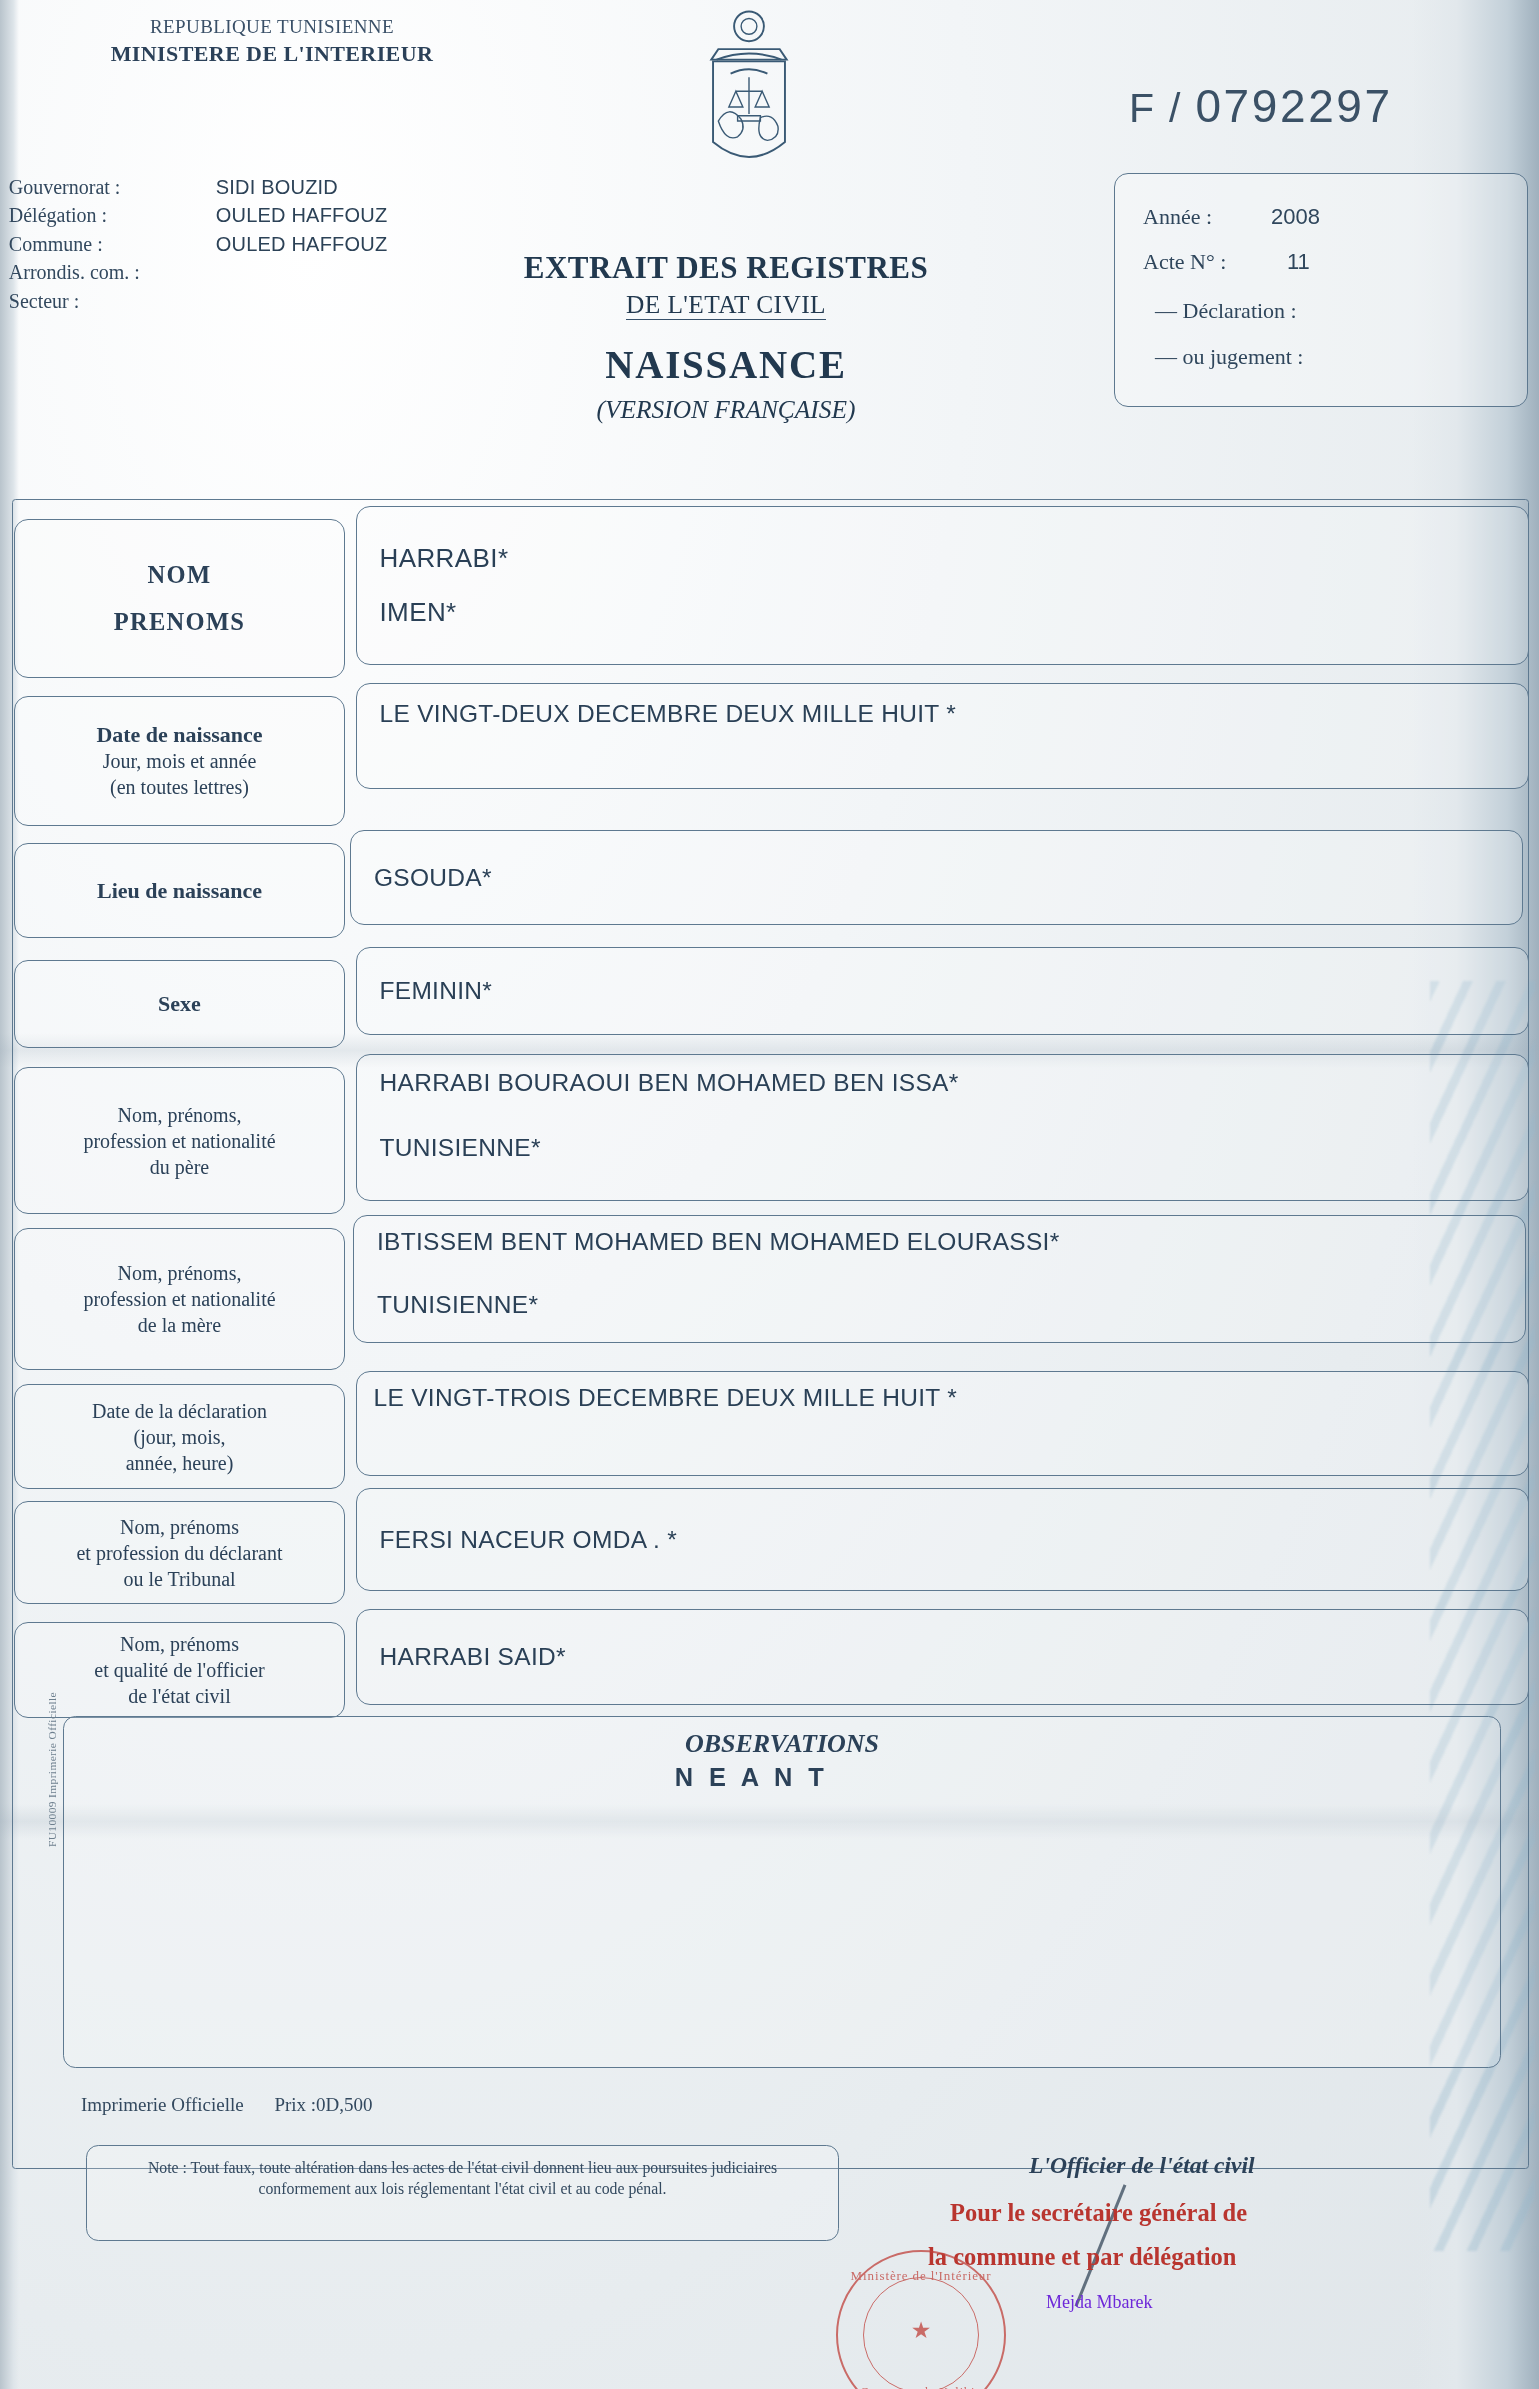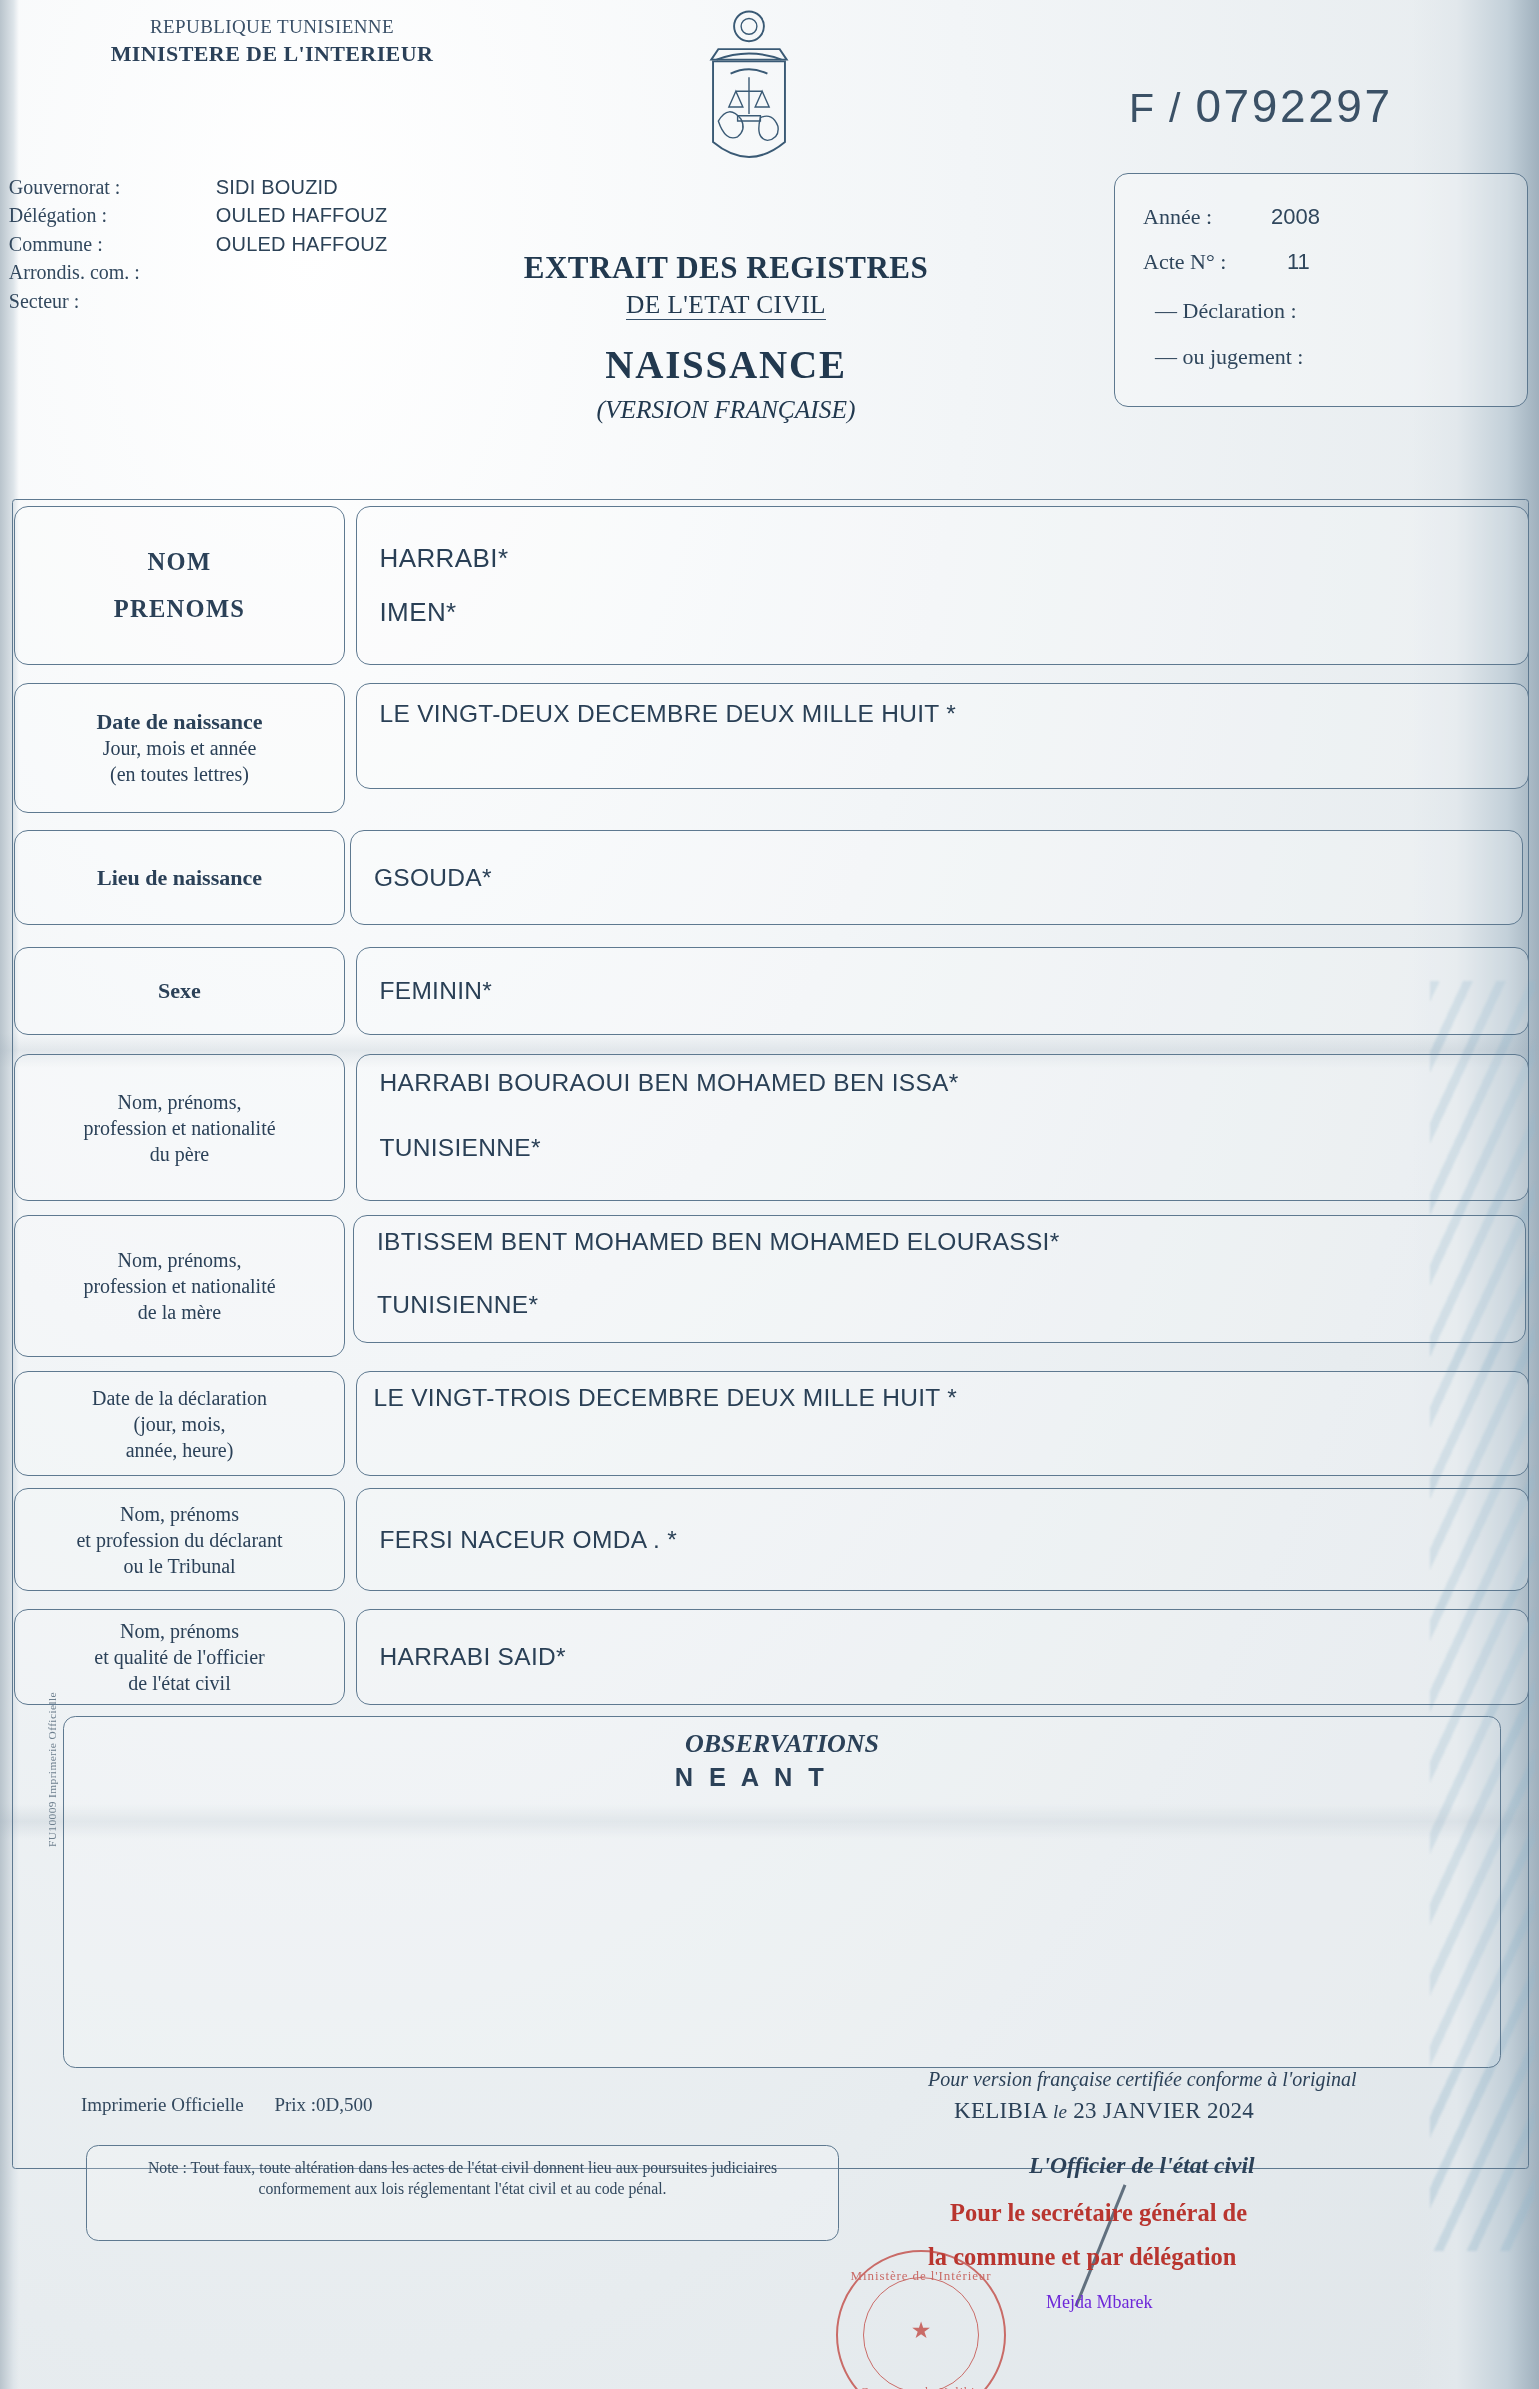--- a/index.html
+++ b/index.html
@@ -169,20 +169,21 @@
     border: 1.8px solid #5e7990;
     border-radius: 14px;
     box-sizing: border-box;
     display: flex;
     flex-direction: column;
     align-items: center;
     justify-content: center;
     text-align: center;
     color: #2b4158;
     background: rgba(255,255,255,0.18);
+    margin-top: 13px;
   }
   .cell-value {
     border: 1.8px solid #5e7990;
     border-radius: 14px;
     box-sizing: border-box;
     display: flex;
     flex-direction: column;
     justify-content: center;
     padding-left: 23px;
     font-family: "Liberation Sans", sans-serif;
@@ -542,28 +543,20 @@
 
   <div class="imprimerie">
     <span>Imprimerie Officielle</span>
     <span class="prix">Prix :0D,500</span>
   </div>
 
   <div class="note-box">
     <span>Note : Tout faux, toute altération dans les actes de l'état civil donnent lieu aux poursuites judiciaires conformement aux lois réglementant l'état civil et au code pénal.</span>
   </div>
 
-  <div class="cert">
-    <div>Pour version française certifiée conforme à l'original</div>
-    <div class="l2">
-      <span>KELIBIA</span>
-      <span class="le">le</span>
-      <span>23  JANVIER 2024</span>
-    </div>
-  </div>
 
   <div class="officier">L'Officier de l'état civil</div>
 
   <div class="pen-stroke"></div>
 
   <div class="red-sign-1">Pour le secrétaire général de</div>
   <div class="red-sign-2">la commune et par délégation</div>
   <div class="red-sign-3">Mejda Mbarek</div>
 
   <div class="stamp">

